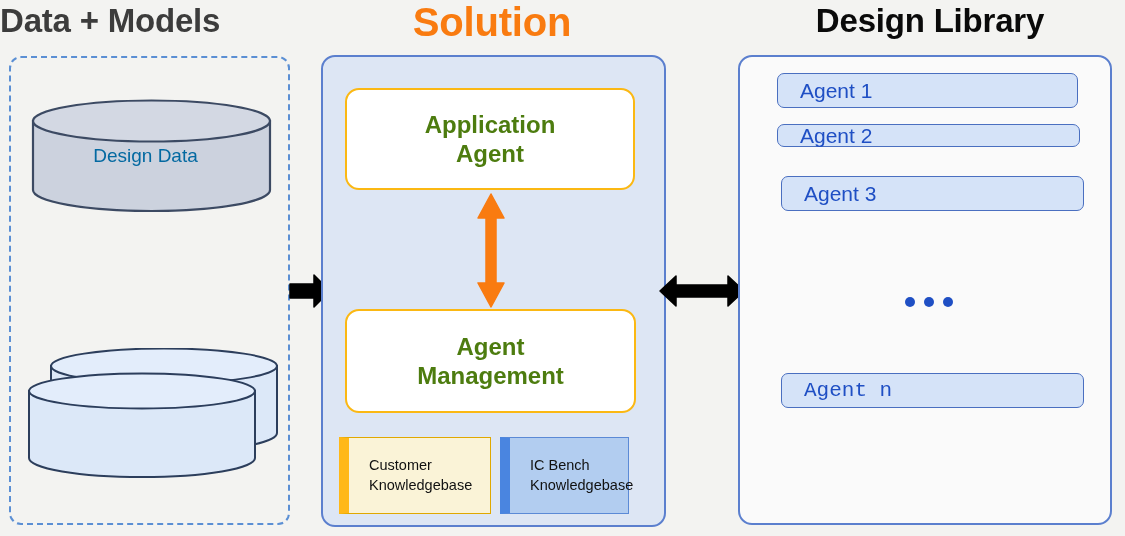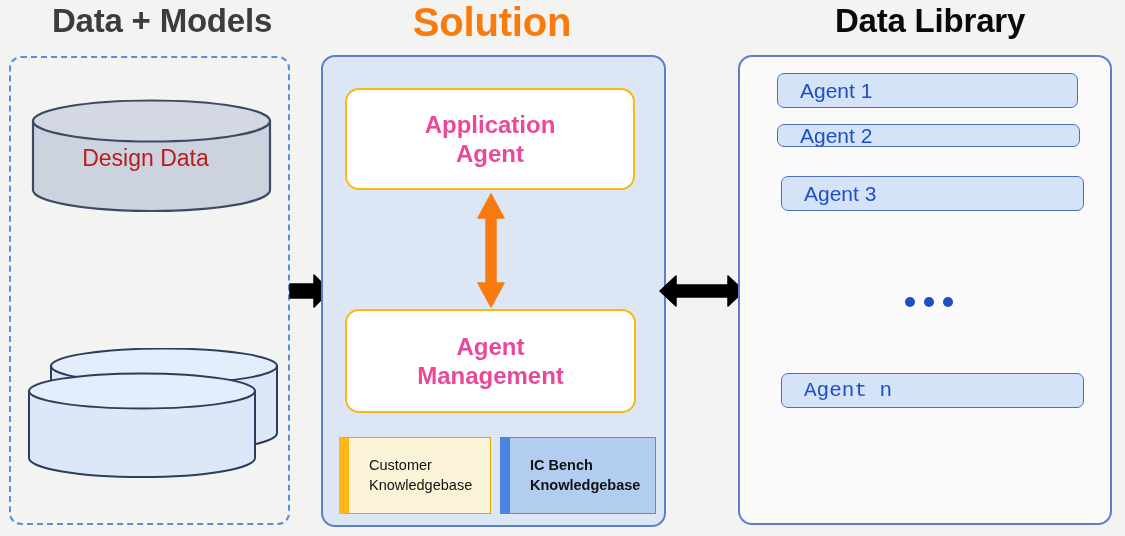--- a/index.html
+++ b/index.html
@@ -20,24 +20,23 @@
 
   
   .col-title {
     position: absolute;
     font-weight: bold;
     white-space: nowrap;
     letter-spacing: -0.2px;
   }
   #title-data {
     left: 0px; top: 2px; width: 300px;
-    text-align: center;
+    text-align: left;
     font-size: 33px;
     color: #3c3c3c;
-    margin-left: 12px;
   }
   #title-solution {
     left: 322px; top: 0px; width: 340px;
     text-align: center;
     font-size: 40px;
     color: #f97b10;
   }
   #title-library {
     left: 740px; top: 2px; width: 380px;
     text-align: center;
@@ -55,22 +54,22 @@
     background: transparent;
     box-sizing: border-box;
   }
 
   
   .cyl-wrap { position: absolute; }
   .cyl-label {
     position: absolute;
     left: 0; right: 12px;
     text-align: center;
-    font-size: 23px;
-    color: #b91c1c;
+    font-size: 19px;
+    color: #0369a1;
     pointer-events: none;
   }
 
   
   #panel-solution {
     position: absolute;
     left: 321px; top: 55px;
     width: 345px; height: 472px;
     border: 2px solid #5b7fce;
     border-radius: 14px;
@@ -80,21 +79,21 @@
   .agent-box {
     position: absolute;
     background: #ffffff;
     border: 2.5px solid #fbb813;
     border-radius: 14px;
     box-sizing: border-box;
     display: flex;
     align-items: center;
     justify-content: center;
     text-align: center;
-    color: #ec4899;
+    color: #4d7c0f;
     font-weight: bold;
     font-size: 24px;
     line-height: 1.22;
   }
   #box-application-agent { left: 345px; top: 88px; width: 290px; height: 102px; }
   #box-agent-management  { left: 345px; top: 309px; width: 291px; height: 104px; }
 
   #arrow-vertical {
     position: absolute;
     left: 470px; top: 192px;
@@ -112,25 +111,24 @@
     line-height: 1.32;
     color: #111111;
   }
   #kb-customer {
     left: 339px; width: 152px;
     background: #faf3d7;
     border: 1.5px solid #e0a800;
     border-left: 10px solid #ffb818;
   }
   #kb-icbench {
-    left: 500px; width: 156px;
+    left: 500px; width: 129px;
     background: #b2cdf0;
     border: 1.5px solid #5b8ad6;
     border-left: 10px solid #4a85e0;
-    font-weight: bold;
   }
   .kb-text { padding-left: 20px; }
 
   
   #panel-library {
     position: absolute;
     left: 738px; top: 55px;
     width: 374px; height: 470px;
     border: 2px solid #5b7fce;
     border-radius: 14px;
@@ -185,21 +183,21 @@
 </style>
 </head>
 <body>
 
 <div id="canvas">
 
   <div class="col-title" id="title-data">Data + Models</div>
 
   <div class="col-title" id="title-solution">Solution</div>
 
-  <div class="col-title" id="title-library">Data Library</div>
+  <div class="col-title" id="title-library">Design Library</div>
 
   <div id="panel-data"></div>
 
   <div class="cyl-wrap" style="left:30px; top:99px; width:243px; height:113px;">
     <svg width="243" height="113" viewBox="0 0 243 113">
       <path d="M3 22 L3 91 A 118 21 0 0 0 240 91 L240 22 Z" fill="#ccd2de" stroke="#3c4a63" stroke-width="2.2"></path>
       <ellipse cx="121.5" cy="22" rx="118.5" ry="20.5" fill="#d3d8e3" stroke="#3c4a63" stroke-width="2.2"></ellipse>
     </svg>
     <div class="cyl-label" style="top:46px;">Design  Data</div>
   </div>

